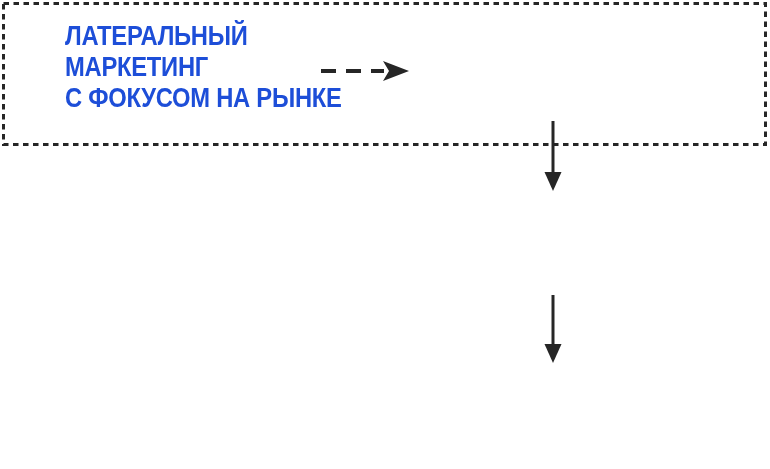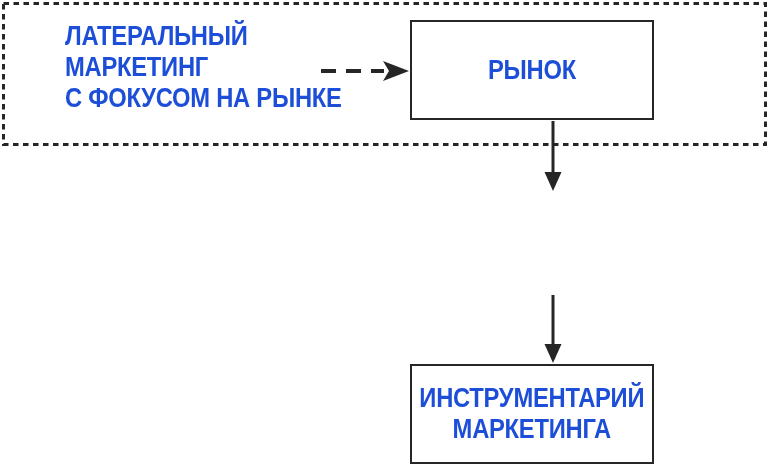--- a/index.html
+++ b/index.html
@@ -82,23 +82,16 @@
     <g>
       <line x1="553" y1="295" x2="553" y2="346" stroke="#262626" stroke-width="3"></line>
       <path d="M 544.5 344 L 561.5 344 L 553 363 Z" fill="#262626"></path>
     </g>
   </svg>
 
   <div class="side-label">ЛАТЕРАЛЬНЫЙ
 МАРКЕТИНГ
 С ФОКУСОМ НА РЫНКЕ</div>
 
-  <div class="flow-box box-market">
-    <span class="box-label">РЫНОК</span>
-  </div>
 
 
-  <div class="flow-box box-tools">
-    <span class="box-label">ИНСТРУМЕНТАРИЙ
-МАРКЕТИНГА</span>
-  </div>
 
 </div>
 
 </body></html>

